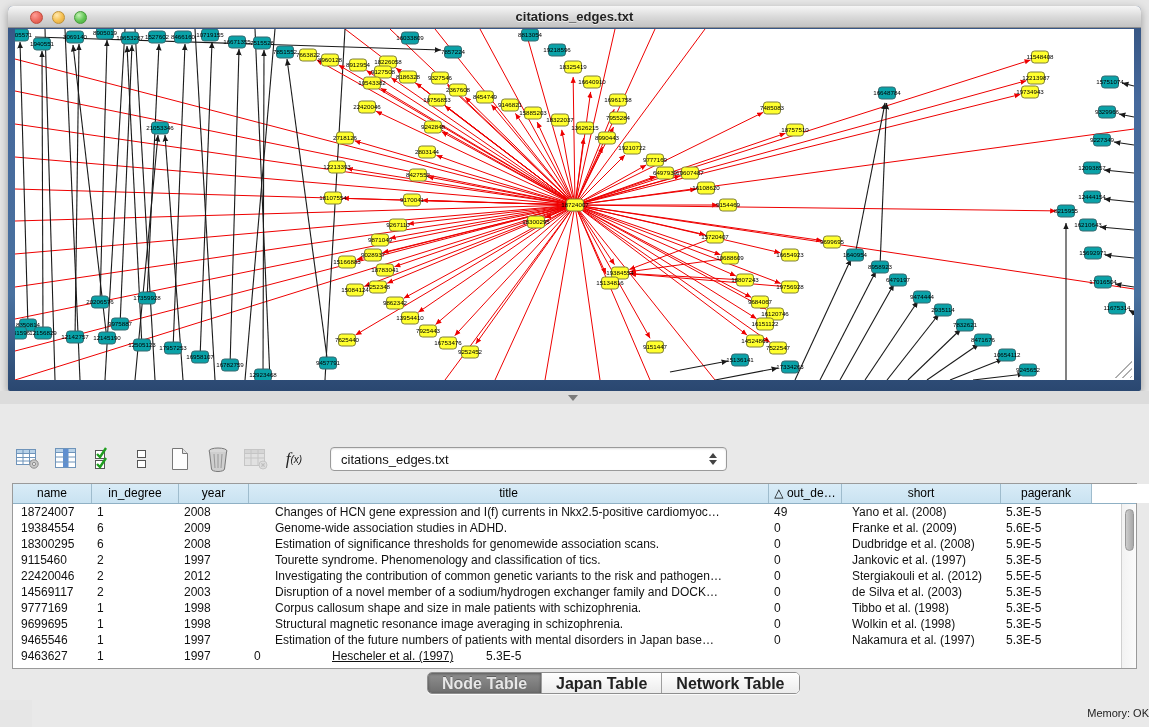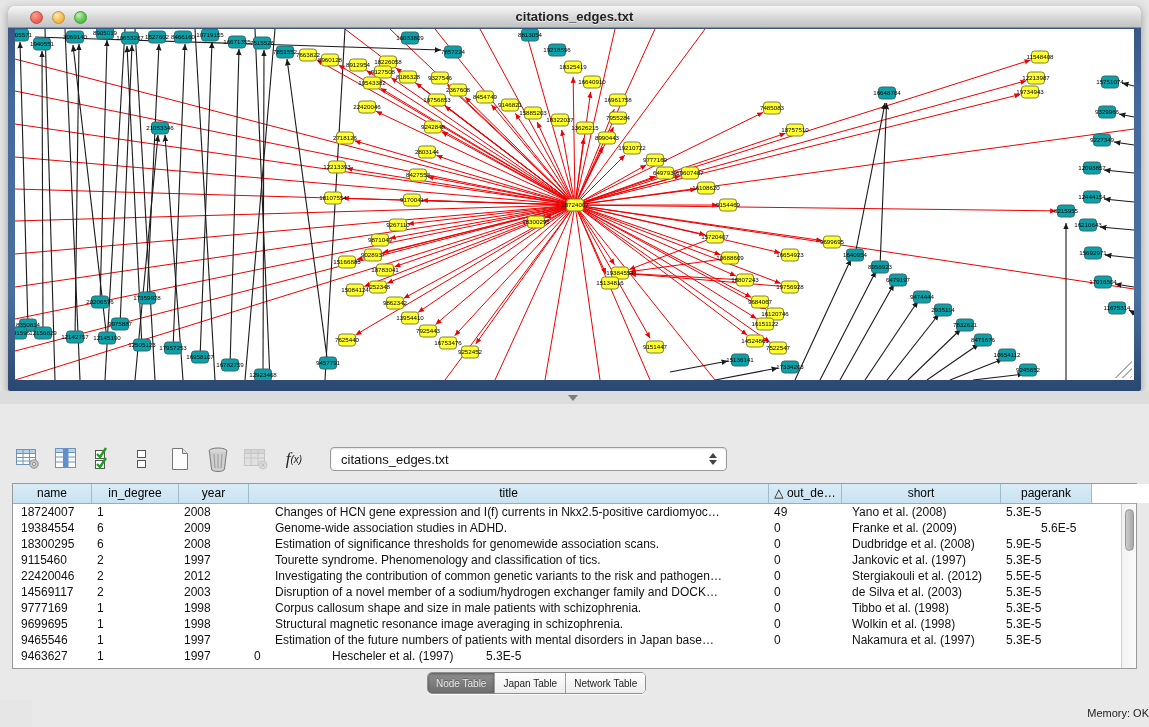--- a/index.html
+++ b/index.html
@@ -59,22 +59,22 @@
   .tbody { flex:1; overflow:hidden; position:relative; }
   .tr { display:flex; height:16px; }
   .td { flex:none; font-size:12px; color:#111; line-height:16px; white-space:nowrap; overflow:hidden; }
   .vscroll { position:absolute; right:0; top:20px; bottom:0; width:15px;
     background:linear-gradient(90deg,#f2f2f2,#fbfbfb); border-left:1px solid #d0d0d0; }
   .vthumb { position:absolute; left:3px; top:5px; width:9px; height:42px; border-radius:5px;
     background:linear-gradient(90deg,#cdcdcd,#a8a8a8); border:1px solid #979797; }
 
   .seg-control { position:absolute; left:427px; top:268px; height:22px; display:flex;
     border:1px solid #8f8f8f; border-radius:5px; overflow:hidden; background:#fff; box-shadow:0 1px 0 rgba(255,255,255,.8); }
-  .seg { height:100%; font-size:10px; font-weight:normal; text-align:center; line-height:21px;
-    color:#222; background:linear-gradient(180deg,#ffffff,#ececec); border-right:1px solid #9e9e9e; padding:0 8px; }
+  .seg { height:100%; font-size:16px; font-weight:bold; text-align:center; line-height:21px;
+    color:#222; background:linear-gradient(180deg,#ffffff,#ececec); border-right:1px solid #9e9e9e; padding:0 14px; }
   .seg:last-child { border-right:none; }
   .seg.selected { background:linear-gradient(180deg,#909090,#6e6e6e); color:#e8e8e8;
     text-shadow:0 -1px 0 rgba(0,0,0,.3); box-shadow:inset 0 1px 3px rgba(0,0,0,.4); }
 
   .statusbar { position:absolute; left:0; top:700px; width:1149px; height:27px; background:#e9e9e9;margin-left:32px; }
   .mem { position:absolute; right:32px; top:7px; font-size:11px; color:#222; }
   .mem-dot { position:absolute; right:12px; top:6px; width:13px; height:13px; border-radius:50%;
     background:radial-gradient(circle at 35% 30%, #a9f0a0, #3ecb3e 60%, #2ca02c); border:1px solid #787878; }
 </style>
 </head>
@@ -837,21 +837,21 @@
             <div class="td" style="width: 91px; padding-left: 5px;">5.3E-5</div>
             <div class="td" style="width: 107px; padding-left: 0px;"></div>
           </div>
           <div class="tr">
             <div class="td" style="width: 79px; padding-left: 8px;">19384554</div>
             <div class="td" style="width: 87px; padding-left: 5px;">6</div>
             <div class="td" style="width: 70px; padding-left: 5px;">2009</div>
             <div class="td" style="width: 520px; padding-left: 26px;">Genome-wide association studies in ADHD.</div>
             <div class="td" style="width: 73px; padding-left: 5px;">0</div>
             <div class="td" style="width: 159px; padding-left: 10px;">Franke et al. (2009)</div>
-            <div class="td" style="width: 91px; padding-left: 5px; margin-left: 35px;">5.6E-5</div>
+            <div class="td" style="width: 91px; padding-left: 5px;">5.6E-5</div>
             <div class="td" style="width: 107px; padding-left: 0px;"></div>
           </div>
           <div class="tr">
             <div class="td" style="width: 79px; padding-left: 8px;">18300295</div>
             <div class="td" style="width: 87px; padding-left: 5px;">6</div>
             <div class="td" style="width: 70px; padding-left: 5px;">2008</div>
             <div class="td" style="width: 520px; padding-left: 26px;">Estimation of significance thresholds for genomewide association scans.</div>
             <div class="td" style="width: 73px; padding-left: 5px;">0</div>
             <div class="td" style="width: 159px; padding-left: 10px;">Dudbridge et al. (2008)</div>
             <div class="td" style="width: 91px; padding-left: 5px;">5.9E-5</div>
@@ -915,21 +915,21 @@
             <div class="td" style="width: 73px; padding-left: 5px;">0</div>
             <div class="td" style="width: 159px; padding-left: 10px;">Nakamura et al. (1997)</div>
             <div class="td" style="width: 91px; padding-left: 5px;">5.3E-5</div>
             <div class="td" style="width: 107px; padding-left: 0px;"></div>
           </div>
           <div class="tr">
             <div class="td" style="width: 79px; padding-left: 8px;">9463627</div>
             <div class="td" style="width: 87px; padding-left: 5px;">1</div>
             <div class="td" style="width: 70px; padding-left: 5px;">1997</div>
             <div class="td" style="width: 73px; padding-left: 5px;">0</div>
-            <div class="td" style="width: 159px; padding-left: 10px;">Hescheler et al. (1997)</div>
+            <div class="td" style="width: 159px; padding-left: 10px; text-decoration: underline;">Hescheler et al. (1997)</div>
             <div class="td" style="width: 91px; padding-left: 5px;">5.3E-5</div>
             <div class="td" style="width: 107px; padding-left: 0px;"></div>
           </div>
         </div>
       <div class="vscroll">
         <div class="vthumb"></div>
       </div>
     </div>
 
     <div class="seg-control" id="tabs">

